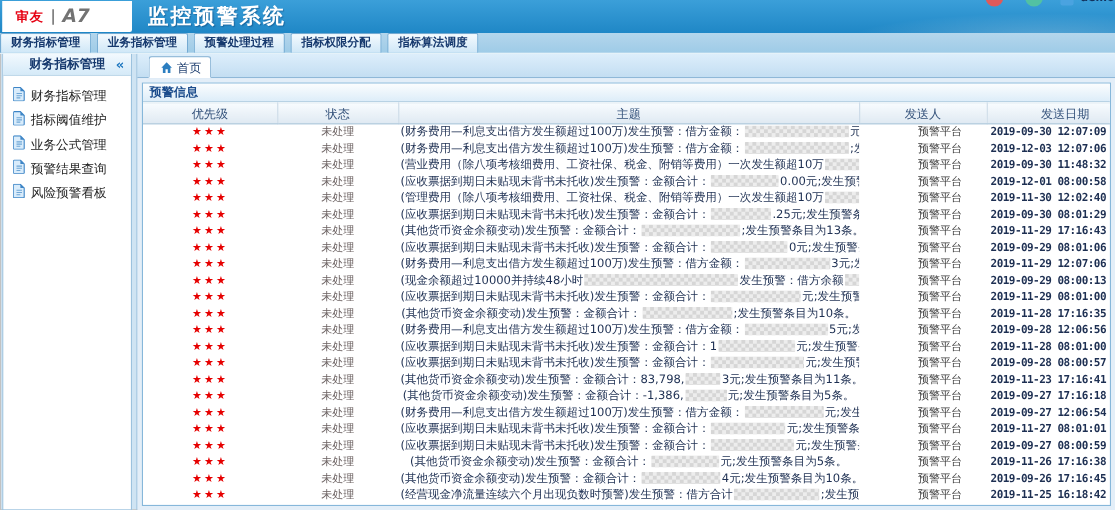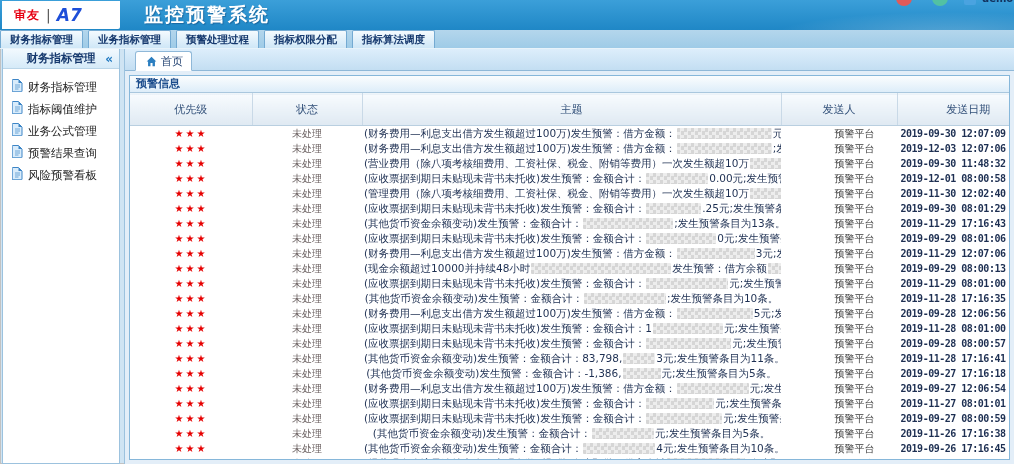--- a/index.html
+++ b/index.html
@@ -10,22 +10,22 @@
 
   
   .hdr { height:30px; flex:0 0 30px; background:linear-gradient(#3b9fd9,#1f87c6);
          display:flex; align-items:center; position:relative; overflow:hidden; }
   .hdr::after { content:""; position:absolute; right:0; top:0; width:420px; height:100%;
          background:radial-gradient(ellipse 300px 40px at 85% 120%, rgba(255,255,255,.28), rgba(255,255,255,0) 60%); }
   .logo-box { background:#fff; height:28px; margin:1px 0 1px 2px; padding:0 10px 0 12px;
          display:flex; align-items:center; gap:6px; border-radius:0 0 2px 0; min-width:118px; }
   .logo-cn { color:#e60012; font-weight:bold; font-size:12px; letter-spacing:1px; }
   .logo-sep { color:#555; font-size:14px; }
-  .logo-a7 { color:#1d4ed8; font-weight:bold; font-style:italic; font-size:17px; }
-  .app-title { color:#fff; font-weight:bold; font-size:19px; letter-spacing:2px; margin-left:24px;
+  .logo-a7 { color:#737373; font-weight:bold; font-style:italic; font-size:17px; }
+  .app-title { color:#fff; font-weight:bold; font-size:19px; letter-spacing:2px; margin-left:14px;
          text-shadow:1px 1px 1px rgba(10,60,110,.45); }
   .hdr-icons { position:absolute; right:6px; top:0; height:10px; z-index:3; }
   .hic { position:absolute; border-radius:50%; width:16px; height:16px; top:-10px; }
   .hic.red { left:-112px; background:#e05a5a; }
   .hic.green { left:-76px; background:#52c1a3; }
   .hic.blue { left:-44px; width:12px; height:13px; border-radius:2px; background:#4aa3e0; top:-8px; }
   .huser { position:absolute; left:-26px; top:-7px; color:#12325e; font-size:10px; font-weight:bold; }
 
   
   .tabbar { height:19px; flex:0 0 19px; background:linear-gradient(#b4d6ec,#9ecbe7);
@@ -50,21 +50,21 @@
          border-bottom:1px solid #8fb8d8; display:flex; align-items:flex-end; padding-left:10px; }
   .page-tab { height:20px; margin-bottom:-1px; background:#fff; border:1px solid #8fb8d8; border-bottom:1px solid #fff;
          border-radius:3px 3px 0 0; display:flex; align-items:center; gap:4px; padding:0 8px 0 10px;
          font-size:11px; color:#1c3d6e; cursor:pointer; }
   .content { flex:1; background:#e3eef8; padding:4px; min-height:0; }
   .panel { background:#fff; border:1px solid #86b7da; height:100%; display:flex; flex-direction:column; overflow:hidden; }
   .panel-title { height:17px; flex:0 0 17px; line-height:16px; padding-left:6px; font-size:11px; font-weight:bold;
          color:#1b4c8c; background:linear-gradient(#fbfdfe,#ddedf9); border-bottom:1px solid #a9c7de; }
 
   table.grid { width:100%; border-collapse:collapse; table-layout:fixed; }
-  .grid th { height:32px; font-size:11px; font-weight:normal; color:#33517a;
+  .grid th { height:19px; font-size:11px; font-weight:normal; color:#33517a;
          background:linear-gradient(#f7fbfe,#dfe9f2); border-bottom:1px solid #b9cfe0; border-right:1px solid #c9d9e7;
          border-top:1px solid #eef5fa; white-space:nowrap; overflow:hidden; }
   .grid th:last-child { border-right:none;padding-left:30px; }
   .grid td { height:15px; line-height:15px; text-align:center; white-space:nowrap; overflow:hidden;
          font-size:10.5px; padding:0 2px; }
   .c-pri { width:122px; } .c-sta { width:110px; } .c-snd { width:116px; } .c-dat { width:112px; }
   td.pri { color:#e60000; font-size:10px; letter-spacing:2px; }
   td.sta { color:#6b6161; font-size:10px; }
   td.sub { color:#1d2f52; }
   td.snd { color:#3a3a3a; font-size:10px;padding-left:33px; }
@@ -283,21 +283,21 @@
                   <td class="sta">未处理</td>
                   <td class="sub"><span>(应收票据到期日未贴现未背书未托收)发生预警：金额合计：</span><span class="redact" style="width: 85px;"></span><span>元;发生预警条目为13条。</span></td>
                   <td class="snd">预警平台</td>
                   <td class="dat">2019-09-28 08:00:57</td>
                 </tr>
                 <tr>
                   <td class="pri">★★★</td>
                   <td class="sta">未处理</td>
                   <td class="sub"><span>(其他货币资金余额变动)发生预警：金额合计：83,798,</span><span class="redact" style="width: 32px;"></span><span>3元;发生预警条目为11条。</span></td>
                   <td class="snd">预警平台</td>
-                  <td class="dat">2019-11-28 17:16:41</td>
+                  <td class="dat">2019-11-23 17:16:41</td>
                 </tr>
                 <tr>
                   <td class="pri">★★★</td>
                   <td class="sta">未处理</td>
                   <td class="sub"><span>(其他货币资金余额变动)发生预警：金额合计：-1,386,</span><span class="redact" style="width: 38px;"></span><span>元;发生预警条目为5条。</span></td>
                   <td class="snd">预警平台</td>
                   <td class="dat">2019-09-27 17:16:18</td>
                 </tr>
                 <tr>
                   <td class="pri">★★★</td>

